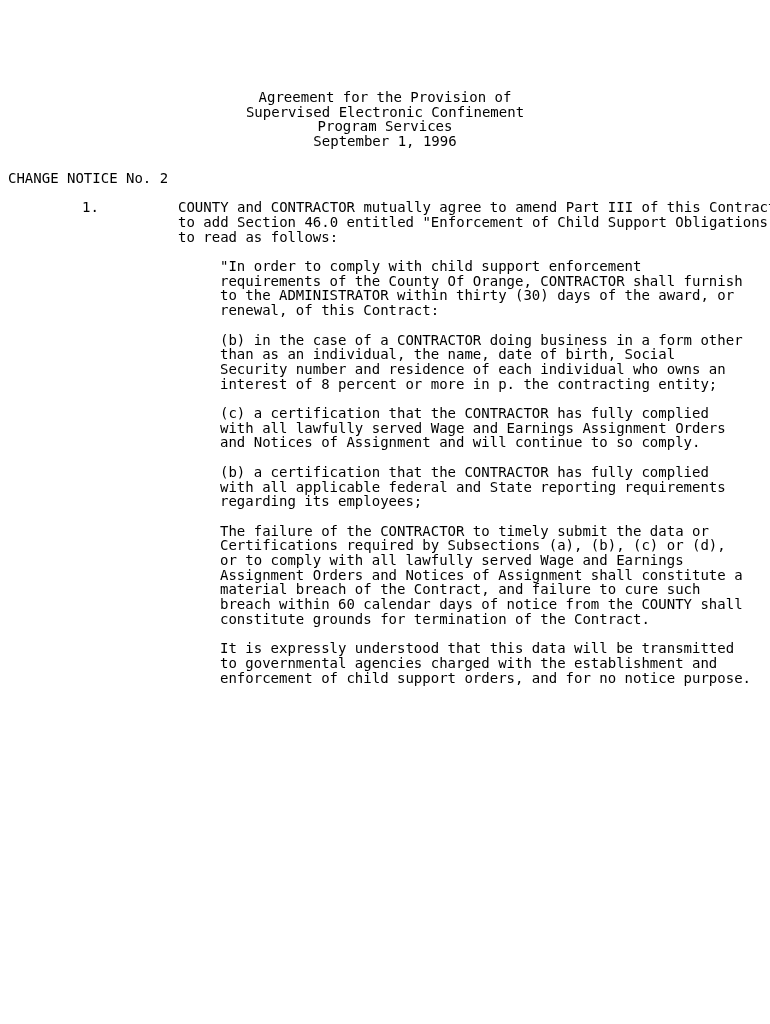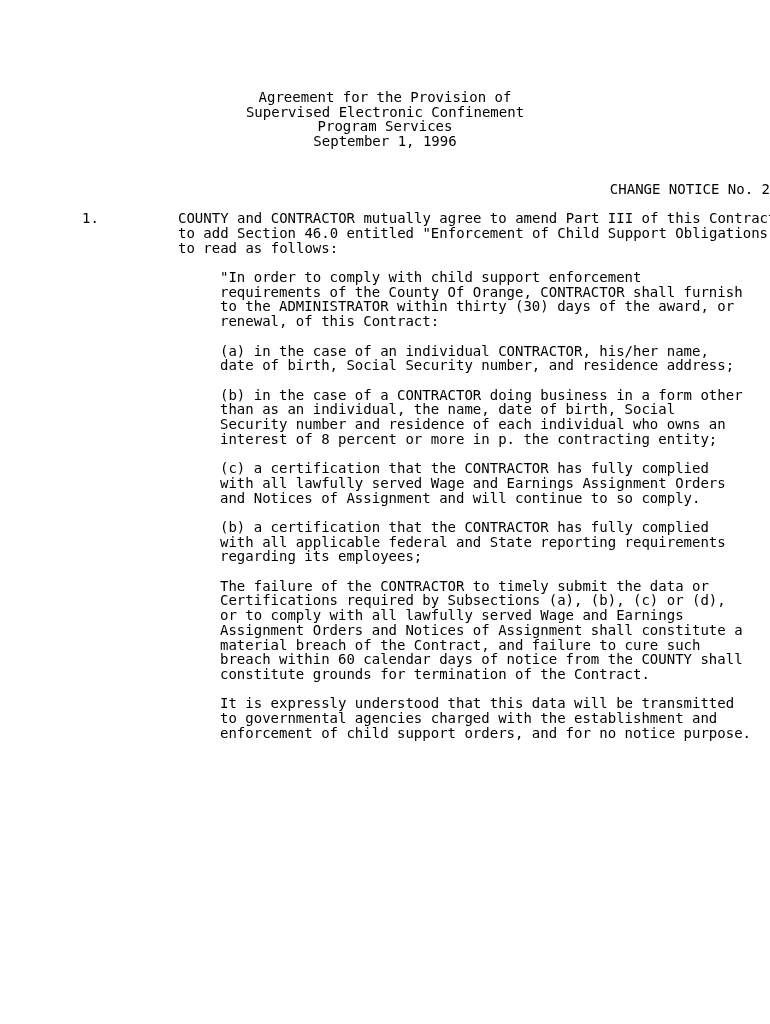--- a/index.html
+++ b/index.html
@@ -18,23 +18,24 @@
     font-size: 14px;
     line-height: 14.7px;
     padding-top: 90px;
     overflow: hidden;
   }
   .title-block {
     text-align: center;
     white-space: pre;
   }
   .notice-heading {
-    text-align: right;
+    text-align: left;
     white-space: pre;
-    margin-top: 33px;
+    margin-top: 22px;
+    padding-left: 8px;
   }
   .clause {
     display: flex;
     margin-top: 14.7px;
   }
   .clause-num {
     margin-left: 82px;
     width: 68px;
     flex: 0 0 68px;
     white-space: pre;
@@ -65,22 +66,20 @@
     <div class="clause-text">COUNTY and CONTRACTOR mutually agree to amend Part III of this Contract
 to add Section 46.0 entitled "Enforcement of Child Support Obligations"
 to read as follows:</div>
   </div>
 
   <div>
     <p class="quote-para">"In order to comply with child support enforcement
 requirements of the County Of Orange, CONTRACTOR shall furnish
 to the ADMINISTRATOR within thirty (30) days of the award, or
 renewal, of this Contract:</p>
-    <p class="quote-para">(a) in the case of an individual CONTRACTOR, his/her name,
-date of birth, Social Security number, and residence address;</p>
     <p class="quote-para">(b) in the case of a CONTRACTOR doing business in a form other
 than as an individual, the name, date of birth, Social
 Security number and residence of each individual who owns an
 interest of 8 percent or more in p. the contracting entity;</p>
     <p class="quote-para">(c) a certification that the CONTRACTOR has fully complied
 with all lawfully served Wage and Earnings Assignment Orders
 and Notices of Assignment and will continue to so comply.</p>
     <p class="quote-para">(b) a certification that the CONTRACTOR has fully complied
 with all applicable federal and State reporting requirements
 regarding its employees;</p>

